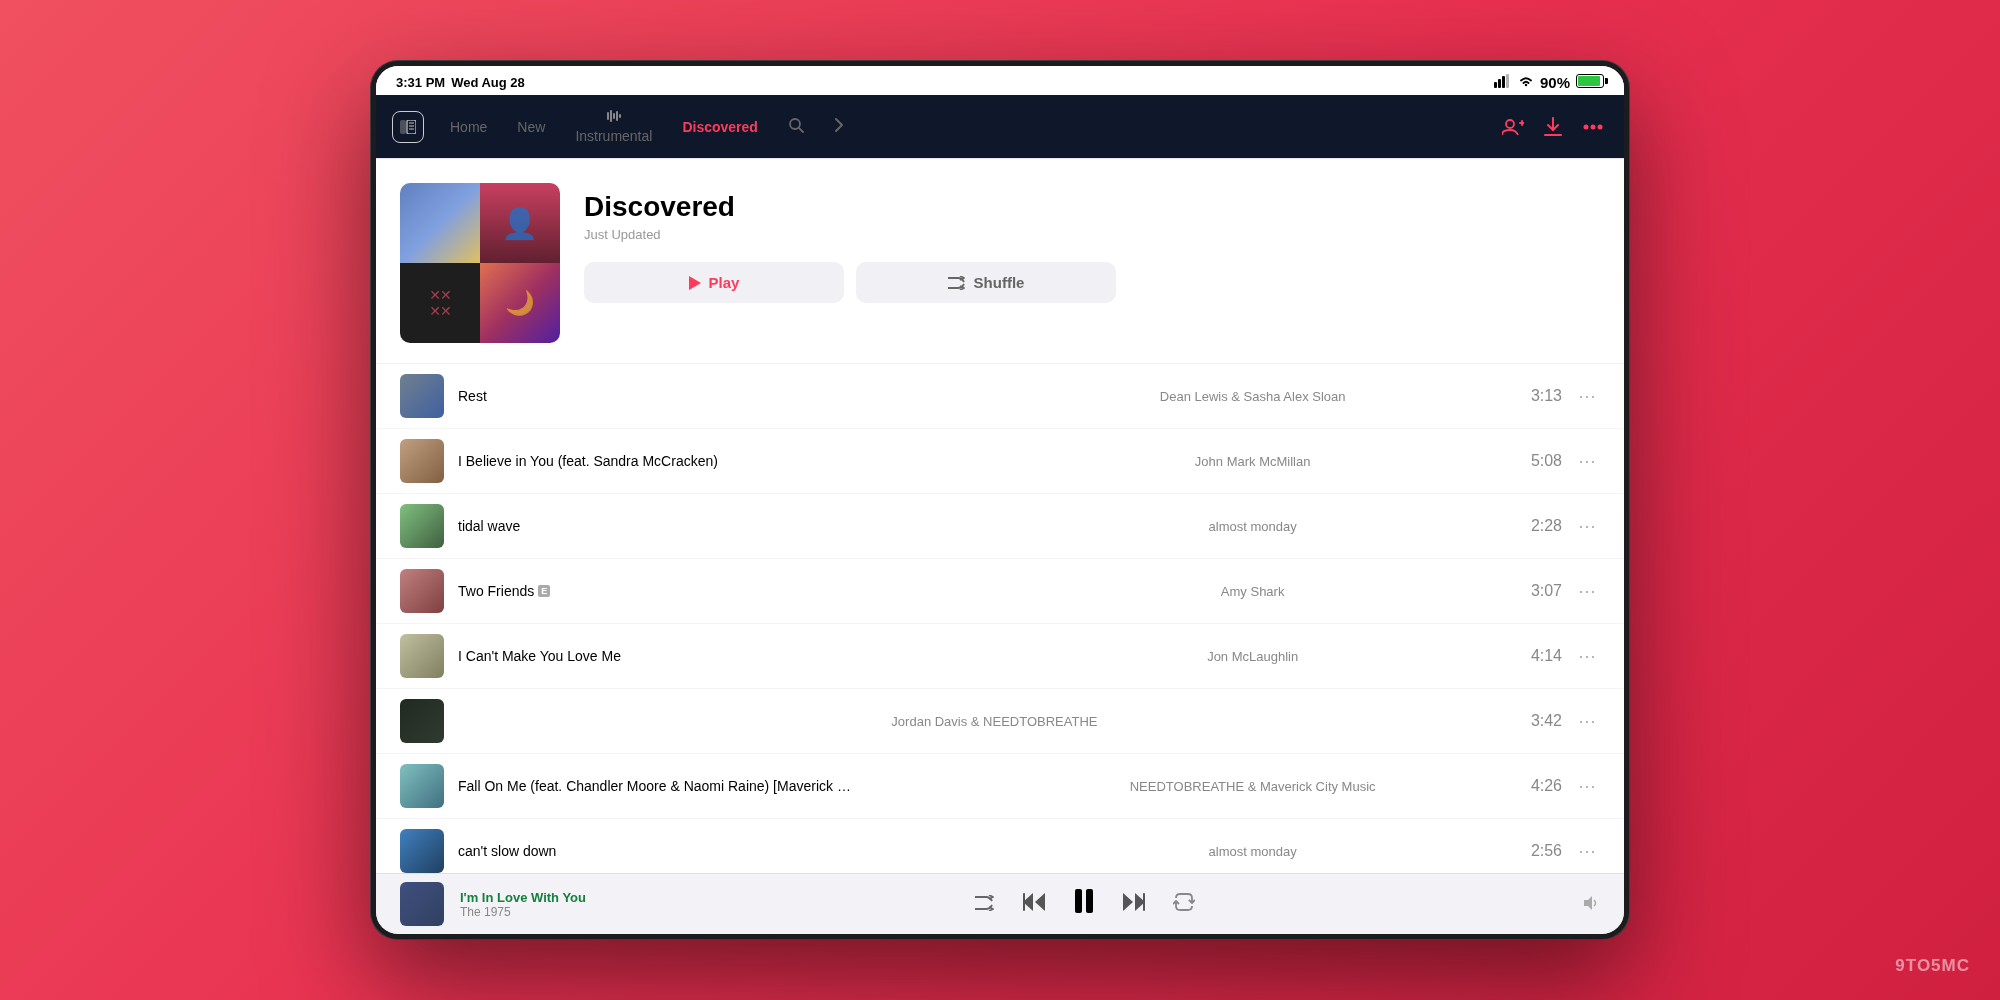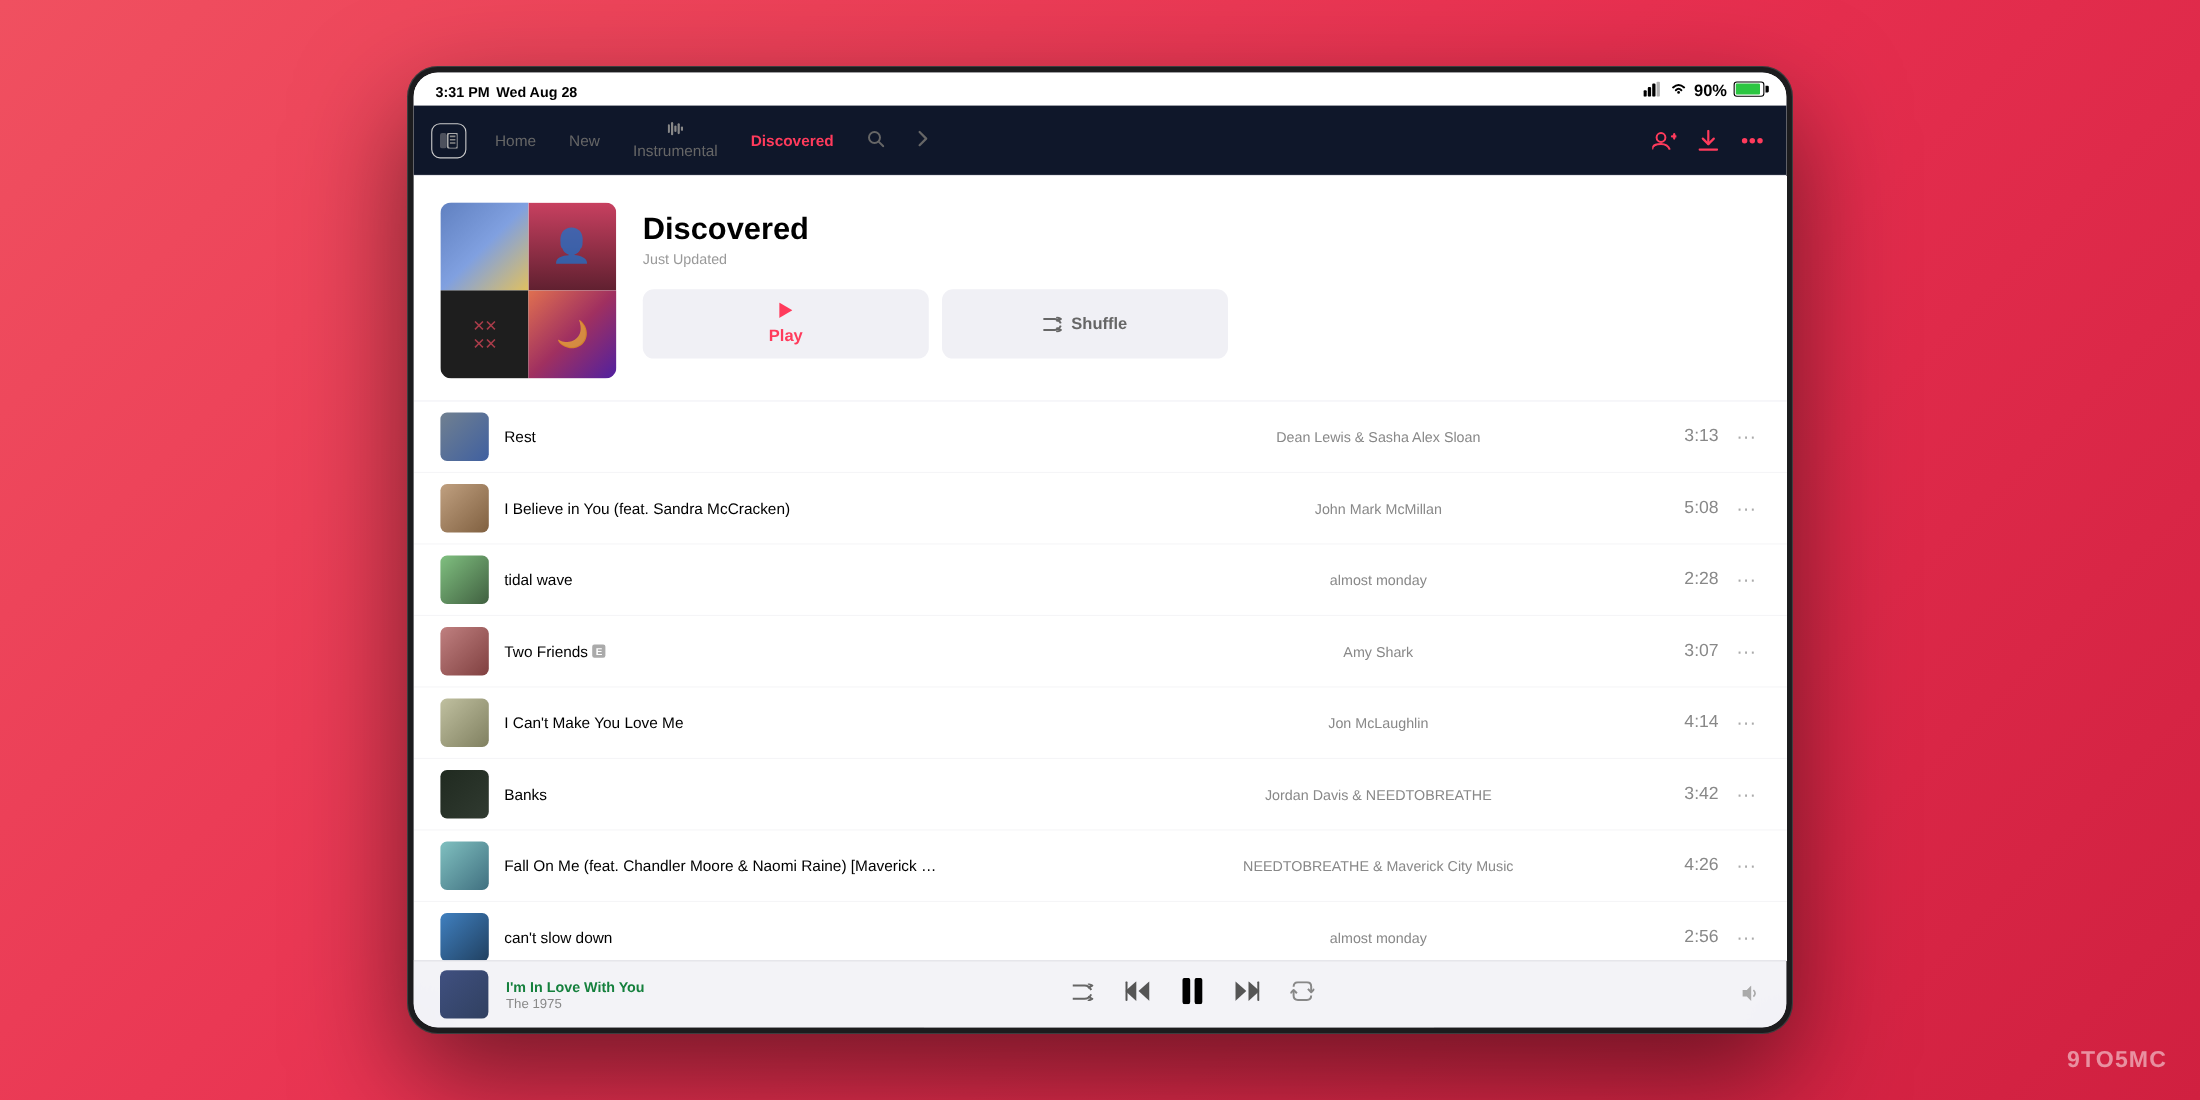--- a/index.html
+++ b/index.html
@@ -139,21 +139,21 @@
       flex: 1; max-width: 260px;
       padding: 12px 0;
       border: none;
       border-radius: 10px;
       background: #f0f0f5;
       font-size: 15px;
       font-weight: 600;
       cursor: pointer;
       display: flex; align-items: center; justify-content: center; gap: 8px;
     }
-    .play-btn { color: #ff3b5c; flex-direction: column; }
+    .play-btn { color: #ff3b5c; }
     .shuffle-btn { color: #666; }
     
     .song-list { padding: 0; }
     .song-row {
       display: flex;
       align-items: center;
       padding: 10px 24px;
       border-bottom: 1px solid #f5f5f7;
       cursor: pointer;
     }
@@ -206,21 +206,21 @@
     .ctrl-btn { color: #666; font-size: 20px; cursor: pointer; }
     .ctrl-btn.play { font-size: 24px; color: #000; }
     .np-right { display: flex; align-items: center; gap: 8px; }
     .volume-icon { color: #888; font-size: 14px; }
     
     .watermark {
       position: absolute;
       bottom: 24px;
       right: 30px;
       color: rgba(255,255,255,0.5);
-      font-size: 21px;
+      font-size: 17px;
       font-weight: 700;
       letter-spacing: 1px;
     }
     .xmarks { color: #cc4455; font-size: 20px; opacity: 0.8; }
     .song-art-gradient-1 { background: linear-gradient(135deg, #708090, #4060a0); }
     .song-art-gradient-2 { background: linear-gradient(135deg, #c0a080, #806040); }
     .song-art-gradient-3 { background: linear-gradient(135deg, #80c080, #406040); }
     .song-art-gradient-4 { background: linear-gradient(135deg, #c08080, #804040); }
     .song-art-gradient-5 { background: linear-gradient(135deg, #c0c0a0, #808060); }
     .song-art-gradient-6 { background: linear-gradient(135deg, #202a20, #303a30); }
@@ -437,25 +437,20 @@
                 <span class="song-title">I Can't Make You Love Me</span>
               </div>
           </div>
           <span class="song-artist">Jon McLaughlin</span>
           <span class="song-duration">4:14</span>
           <span class="song-more">···</span>
         </div>
 
         <div class="song-row">
           <div class="song-art song-art-gradient-6"></div>
-          <div class="song-info">
-            <div class="song-title-row">
-                <span class="song-title">Banks</span>
-              </div>
-          </div>
           <span class="song-artist">Jordan Davis &amp; NEEDTOBREATHE</span>
           <span class="song-duration">3:42</span>
           <span class="song-more">···</span>
         </div>
 
         <div class="song-row">
           <div class="song-art song-art-gradient-7"></div>
           <div class="song-info">
             <div class="song-title-row">
                 <span class="song-title">Fall On Me (feat. Chandler Moore &amp; Naomi Raine) [Maverick City Music Ve…</span>

